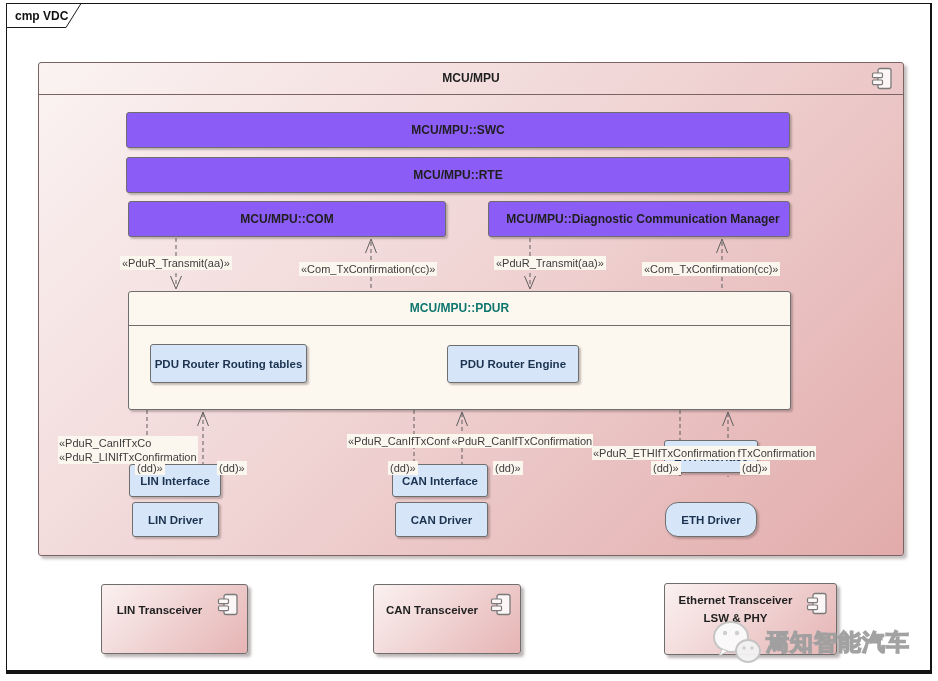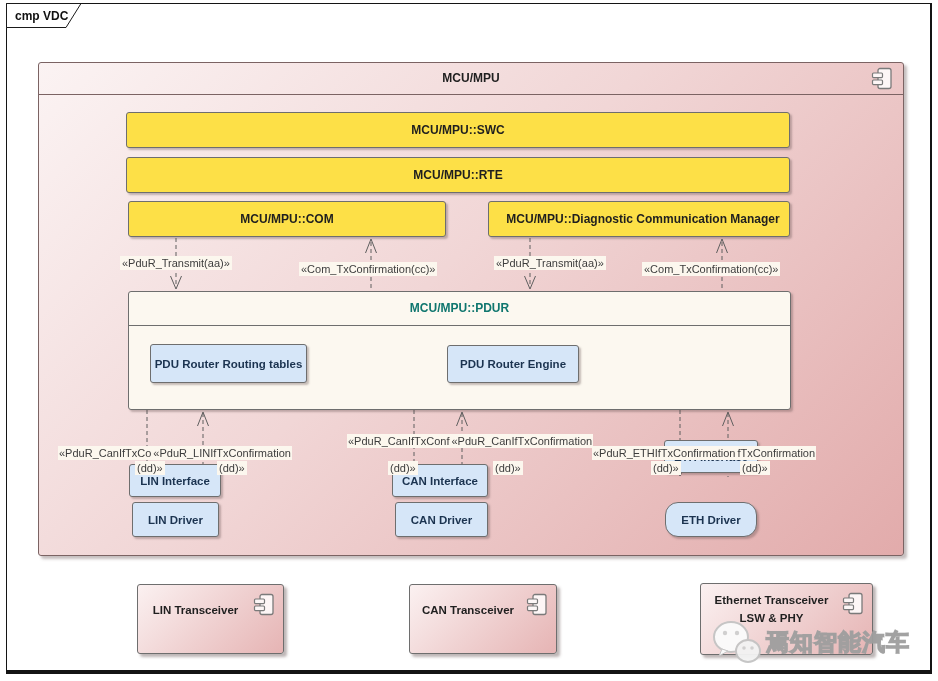--- a/index.html
+++ b/index.html
@@ -11,33 +11,33 @@
   .mcu{position:absolute;left:38px;top:62px;width:866px;height:494px;box-sizing:border-box;z-index:1;
        border:1px solid #7b6363;border-radius:3px;
        background:linear-gradient(135deg,#fbf3f3 0%,#f1d6d6 45%,#e2abab 100%);
        box-shadow:3px 3px 3px rgba(90,70,70,.35);}
   .mcu-header{position:absolute;left:0;right:0;top:0;height:31px;border-bottom:1px solid #7b6363;
        line-height:31px;text-align:center;font-weight:bold;font-size:12px;color:#1f1f1f;}
   .connectors{position:absolute;left:0;top:0;z-index:2;pointer-events:none;}
   .box{position:absolute;box-sizing:border-box;border:1px solid #6e6e6e;border-radius:3px;z-index:3;
        box-shadow:2px 2px 2px rgba(95,75,75,.35);display:flex;align-items:center;justify-content:center;
        font-weight:bold;font-size:12px;color:#1f1f1f;text-align:center;}
-  .cream{background:#fde047;}
+  .cream{background:#8b5cf6;}
   .blue{background:#d6e6f8;color:#1b3350;font-size:11.5px;}
   .pdur{position:absolute;left:128px;top:291px;width:663px;height:119px;box-sizing:border-box;z-index:3;
         border:1px solid #6e6e6e;border-radius:3px;background:#fcf8f0;box-shadow:2px 2px 2px rgba(95,75,75,.35);}
   .pdur-title{position:absolute;left:0;right:0;top:0;height:33px;line-height:33px;border-bottom:1px solid #6e6e6e;
         text-align:center;font-weight:bold;font-size:12px;color:#0f766e;}
   .lbl{position:absolute;font-size:11px;color:#3d3d3d;background:#fcf7ee;white-space:nowrap;
        padding:0 2px;line-height:14px;z-index:5;}
   .lblrow{position:absolute;display:flex;white-space:nowrap;z-index:5;}
   .lblrow span{font-size:11px;color:#3d3d3d;background:#fcf7ee;line-height:14px;padding:0 1px;}
   .trx{position:absolute;box-sizing:border-box;border:1px solid #6e6e6e;border-radius:3px;z-index:3;
        background:linear-gradient(135deg,#fbf1f1 0%,#f0d2d2 50%,#e6b4b4 100%);
-       box-shadow:3px 3px 3px rgba(90,70,70,.4);margin-left:36px;}
+       box-shadow:3px 3px 3px rgba(90,70,70,.4);}
   .trx-title{position:absolute;left:4px;right:34px;text-align:center;font-weight:bold;font-size:11.5px;color:#1f1f1f;}
   .icon-in-box{position:absolute;right:8px;top:8px;}
   .mcu-icon{position:absolute;right:10px;top:4px;}
   .watermark{position:absolute;left:710px;top:618px;display:flex;align-items:center;z-index:6;opacity:.95;}
   .wm-text{font-size:23px;font-weight:bold;letter-spacing:1px;color:rgba(255,255,255,.55);
        -webkit-text-stroke:1.3px #9e9e9e;text-shadow:0 0 1px #bdbdbd;
        font-family:"DejaVu Sans",sans-serif;margin-left:2px;}
 </style>
 </head>
 <body>
@@ -96,21 +96,21 @@
     <div class="pdur-title">MCU/MPU::PDUR</div>
   </div>
   <div class="box blue" style="left:150px;top:344px;width:157px;height:39px;">PDU Router Routing tables</div>
   <div class="box blue" style="left:447px;top:345px;width:132px;height:38px;">PDU Router Engine</div>
 
   <span class="lbl" style="left:120px;top:256px;">«PduR_Transmit(aa)»</span>
   <span class="lbl" style="left:299px;top:262px;">«Com_TxConfirmation(cc)»</span>
   <span class="lbl" style="left:494px;top:256px;">«PduR_Transmit(aa)»</span>
   <span class="lbl" style="left:642px;top:262px;">«Com_TxConfirmation(cc)»</span>
 
-  <div class="lblrow" style="left:58px;top:446px;">
+  <div class="lblrow" style="left:58px;top:436px;flex-direction:column;">
     <span>«PduR_CanIfTxCo</span>
     <span>«PduR_LINIfTxConfirmation</span>
   </div>
   <div class="lblrow" style="left:327px;top:434px;margin-left:20px;">
     <span>«PduR_CanIfTxConf</span>
     <span>«PduR_CanIfTxConfirmation</span>
   </div>
   <div class="lblrow" style="left:592px;top:446px;">
     <span>«PduR_ETHIfTxConfirmation</span>
     <span>fTxConfirmation</span>

